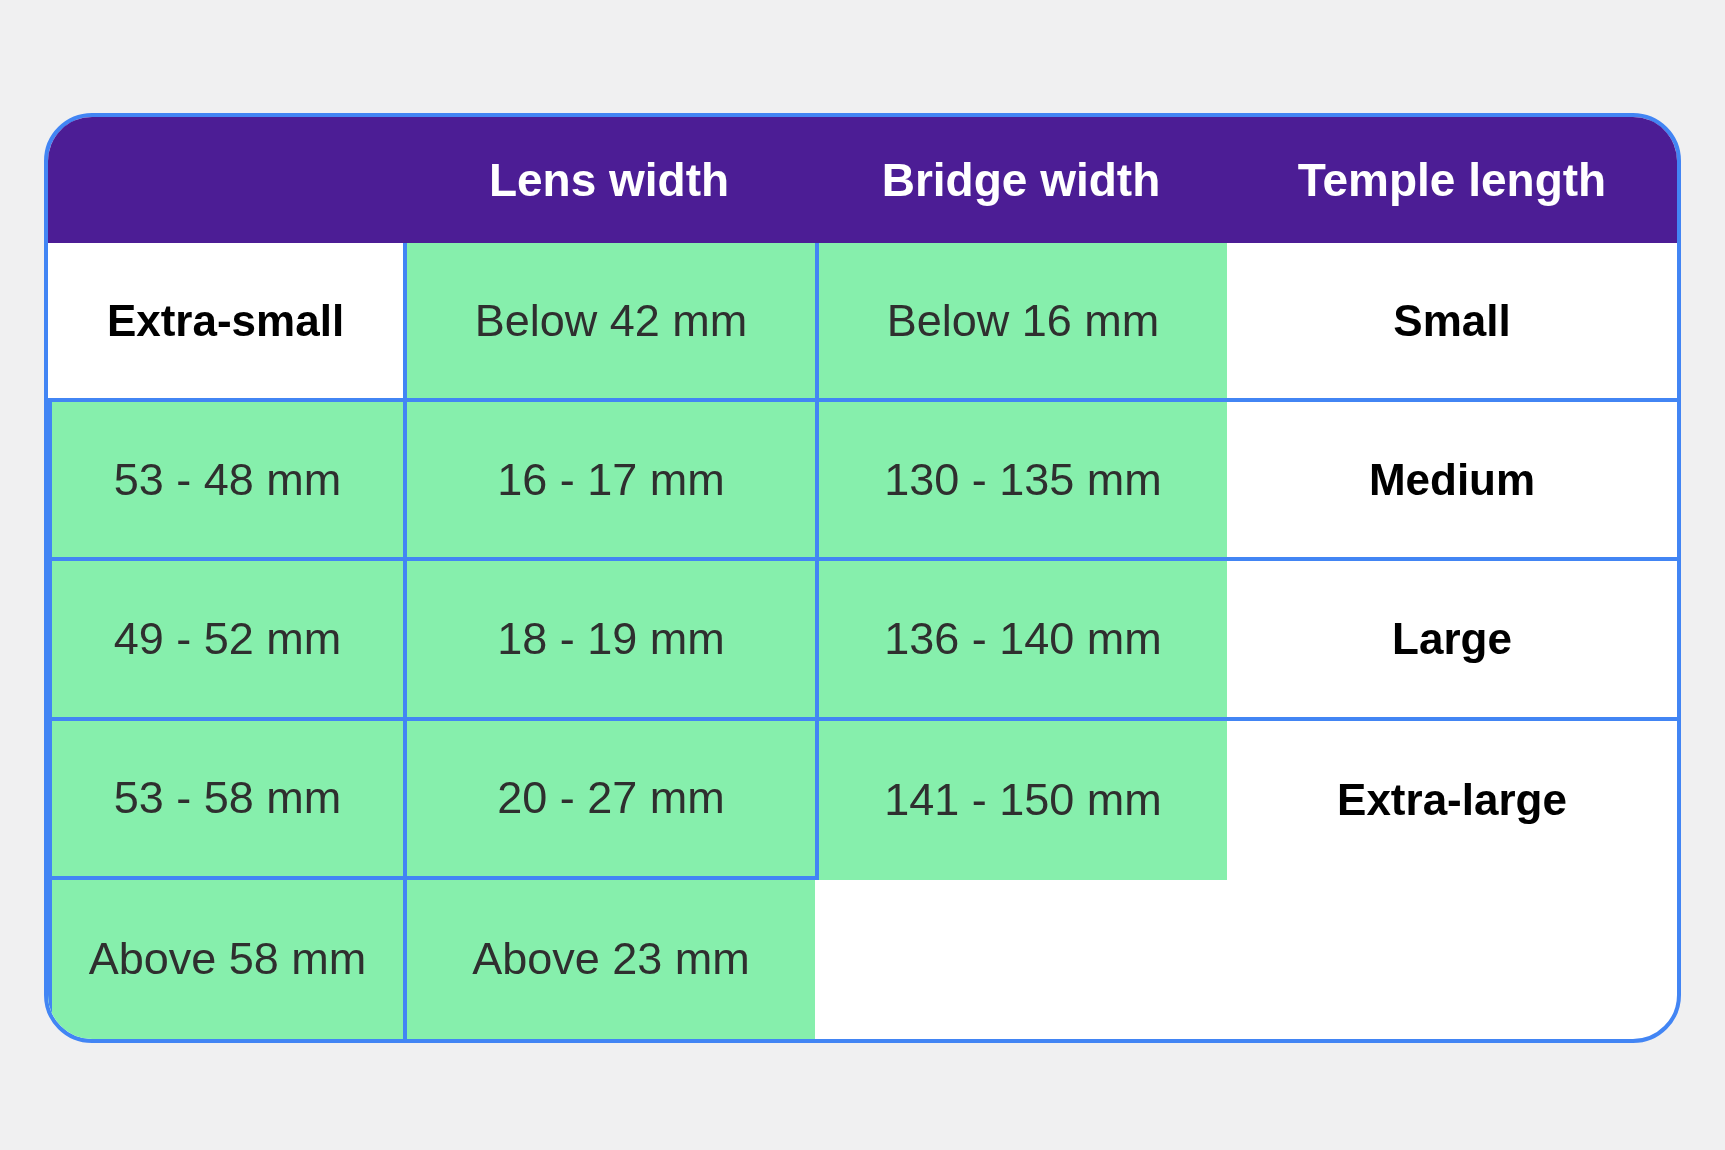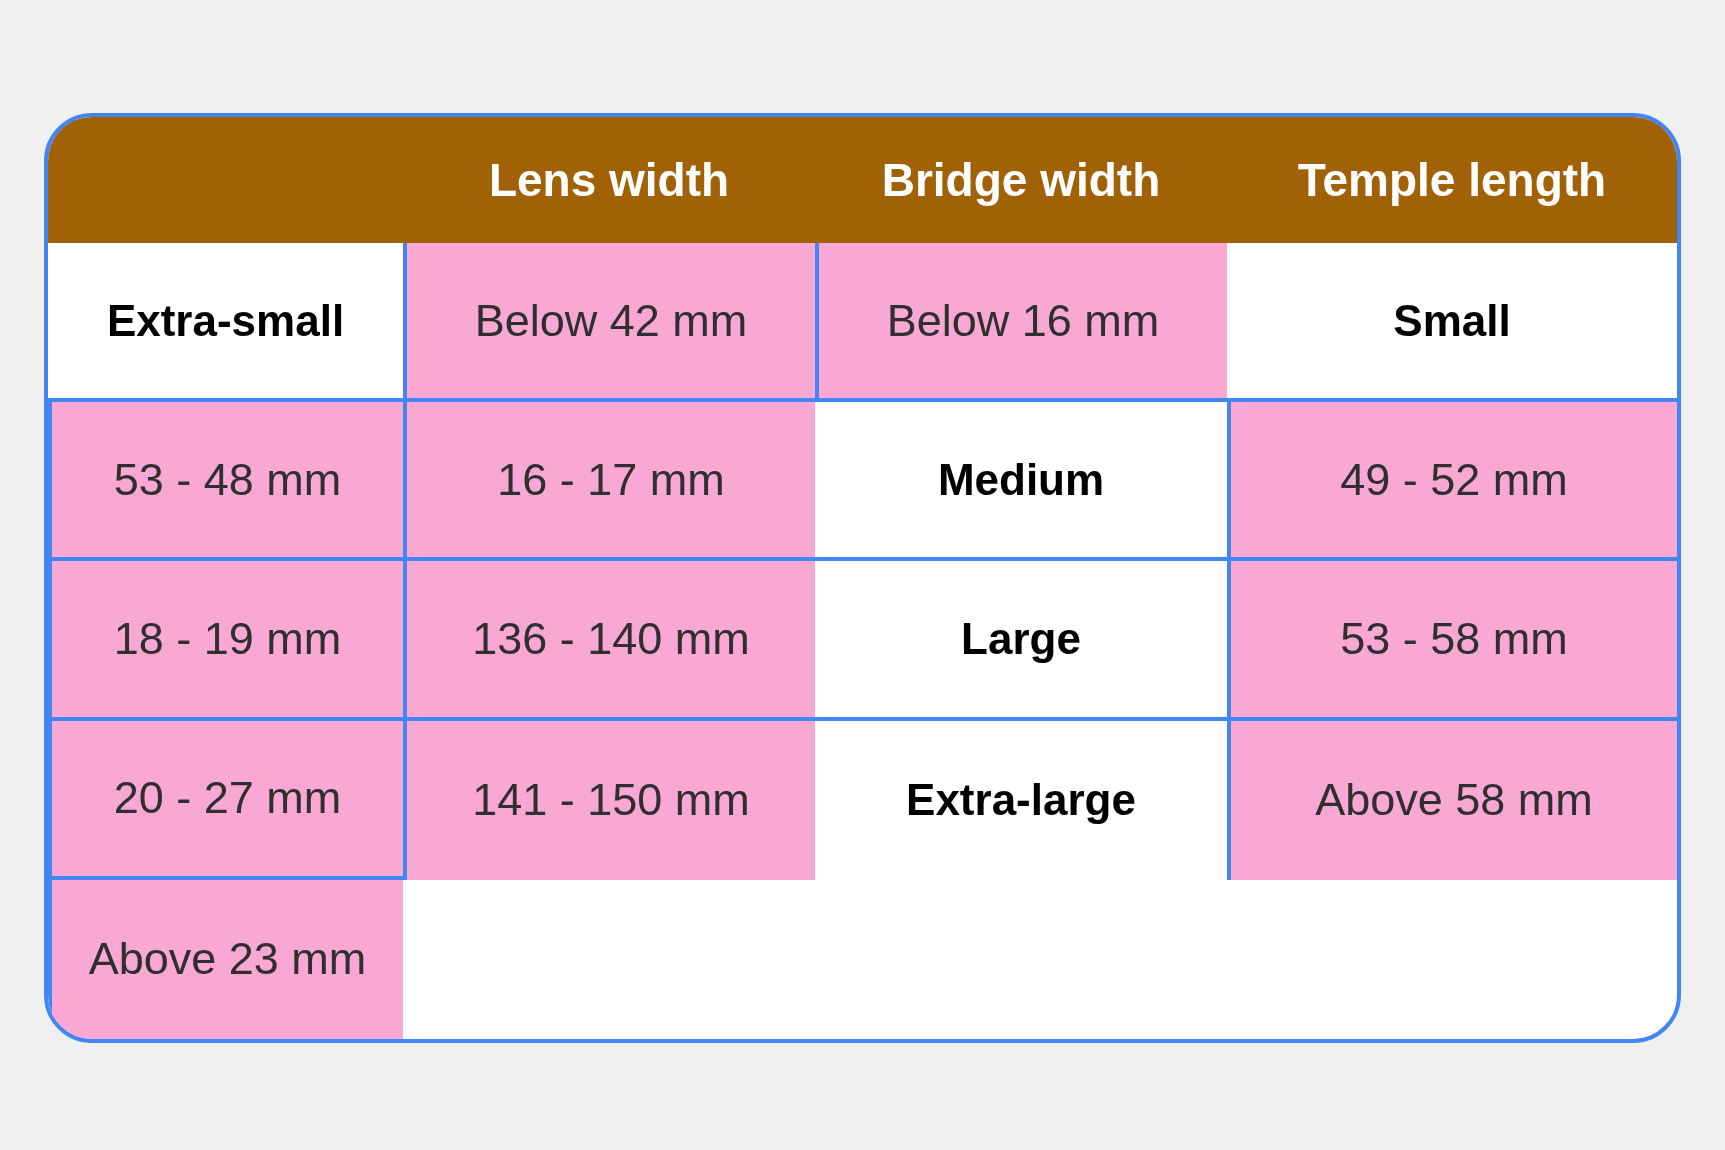--- a/index.html
+++ b/index.html
@@ -27,42 +27,42 @@
     background: #ffffff;
   }
   .grid {
     display: grid;
     width: 100%;
     height: 100%;
     grid-template-columns: 355px 412px 412px 1fr;
     grid-template-rows: 126px repeat(5, 1fr);
   }
   .hcell {
-    background: #a16207;
+    background: #4c1d95;
     color: #ffffff;
     font-weight: 700;
     font-size: 46px;
     display: flex;
     align-items: center;
     justify-content: center;
     white-space: nowrap;
   }
   .lcell {
     background: #ffffff;
     color: #000000;
     font-weight: 700;
     font-size: 44px;
     display: flex;
     align-items: center;
     justify-content: center;
     border-bottom: 4px solid #4285f4;
     white-space: nowrap;
   }
   .dcell {
-    background: #f9a8d4;
+    background: #86efac;
     color: #2f2f2f;
     font-weight: 400;
     font-size: 45px;
     display: flex;
     align-items: center;
     justify-content: center;
     border-left: 4px solid #4285f4;
     border-bottom: 4px solid #4285f4;
     white-space: nowrap;
   }
@@ -82,20 +82,21 @@
     <div class="hcell">Bridge width</div>
     <div class="hcell">Temple length</div>
 
     <div class="lcell">Extra-small</div>
     <div class="dcell">Below 42 mm</div>
     <div class="dcell">Below 16 mm</div>
 
     <div class="lcell">Small</div>
     <div class="dcell">53 - 48 mm</div>
     <div class="dcell">16 - 17 mm</div>
+    <div class="dcell">130 - 135 mm</div>
 
     <div class="lcell">Medium</div>
     <div class="dcell">49 - 52 mm</div>
     <div class="dcell">18 - 19 mm</div>
     <div class="dcell">136 - 140 mm</div>
 
     <div class="lcell">Large</div>
     <div class="dcell">53 - 58 mm</div>
     <div class="dcell">20 - 27 mm</div>
     <div class="dcell">141 - 150 mm</div>

